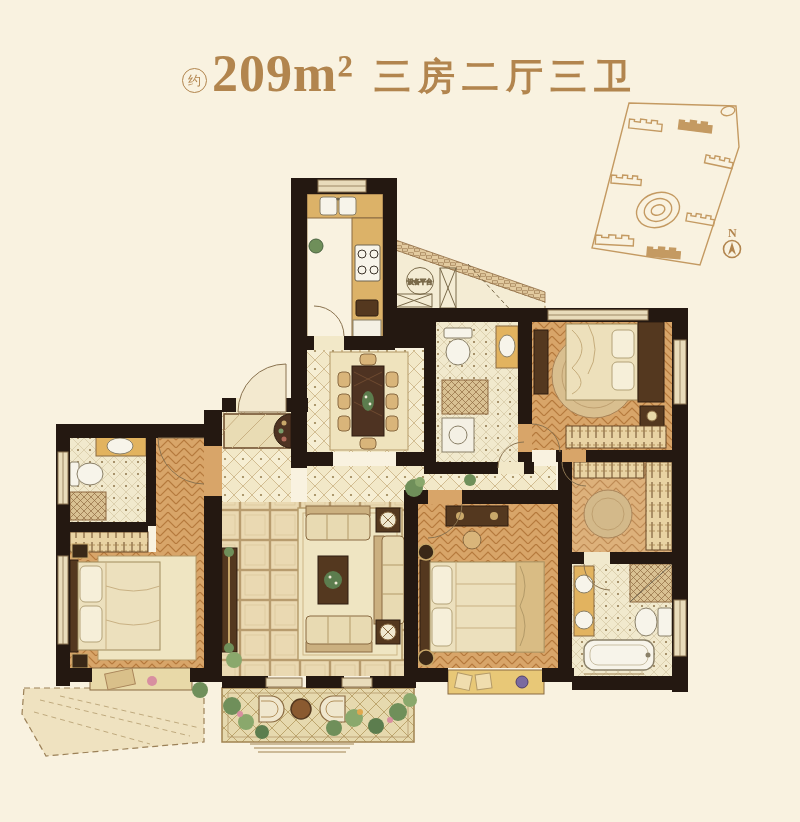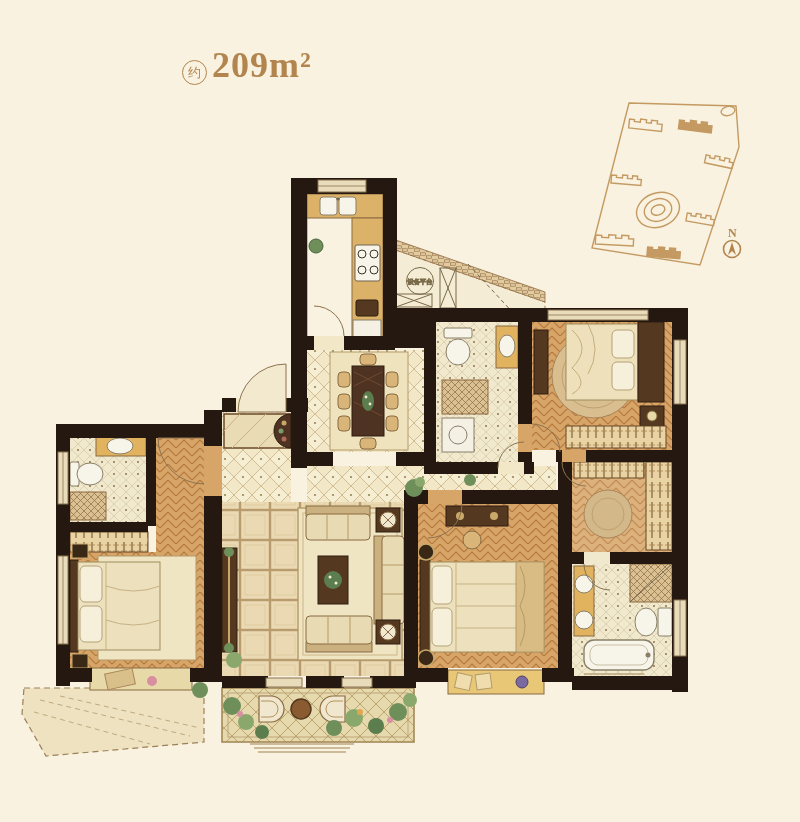--- a/index.html
+++ b/index.html
@@ -3,37 +3,38 @@
 <meta charset="utf-8">
 <style>
   html,body{margin:0;padding:0;}
   .stage{position:relative;width:800px;height:822px;background:#f9f2e0;overflow:hidden;
          font-family:"Liberation Serif","DejaVu Serif",serif;}
   
   .title{position:absolute;left:182px;top:44px;display:flex;align-items:center;color:#b2854e;}
   .approx{width:23px;height:23px;border:1.5px solid #b2854e;border-radius:50%;
           display:flex;align-items:center;justify-content:center;
           font-size:13px;line-height:1;margin-right:5px;margin-top:14px;}
-  .area{font-size:36px;letter-spacing:1px;font-weight:600;}
+  .area{font-size:52px;letter-spacing:1px;font-weight:600;}
   .rooms{font-size:37px;letter-spacing:7px;margin-left:20px;font-weight:700;padding-top:6px;}
   
   svg{position:absolute;left:0;top:0;}
   .wall{fill:#241811;}
   .floorline{stroke:#9c8257;stroke-width:1;fill:none;}
   text.platform-label{font-size:6.6px;fill:#6b5a3a;font-family:"Liberation Serif",serif;}
   text.compass-n{font-size:12px;fill:#b2854e;font-weight:bold;font-family:"Liberation Serif",serif;}
 </style>
 </head>
 <body>
 
 <div class="stage">
 
   <div class="title">
     <span class="approx">约</span>
     <span class="area">209m²</span>
+    <span class="rooms">三房二厅三卫</span>
   </div>
 
   <svg style="left:580px;top:85px" width="200" height="190" viewBox="0 0 200 190">
     <g fill="none" stroke="#c49a62" stroke-width="1.4">
       <polygon points="49,18 156,21 159,62 120,180 12,163"></polygon>
       <ellipse cx="148" cy="26" rx="7" ry="4.5" transform="rotate(-14 148 26)"></ellipse>
       <g transform="rotate(-20 78 125)">
         <ellipse cx="78" cy="125" rx="22" ry="17"></ellipse>
         <ellipse cx="78" cy="125" rx="14" ry="11"></ellipse>
         <ellipse cx="78" cy="125" rx="7" ry="5"></ellipse>

